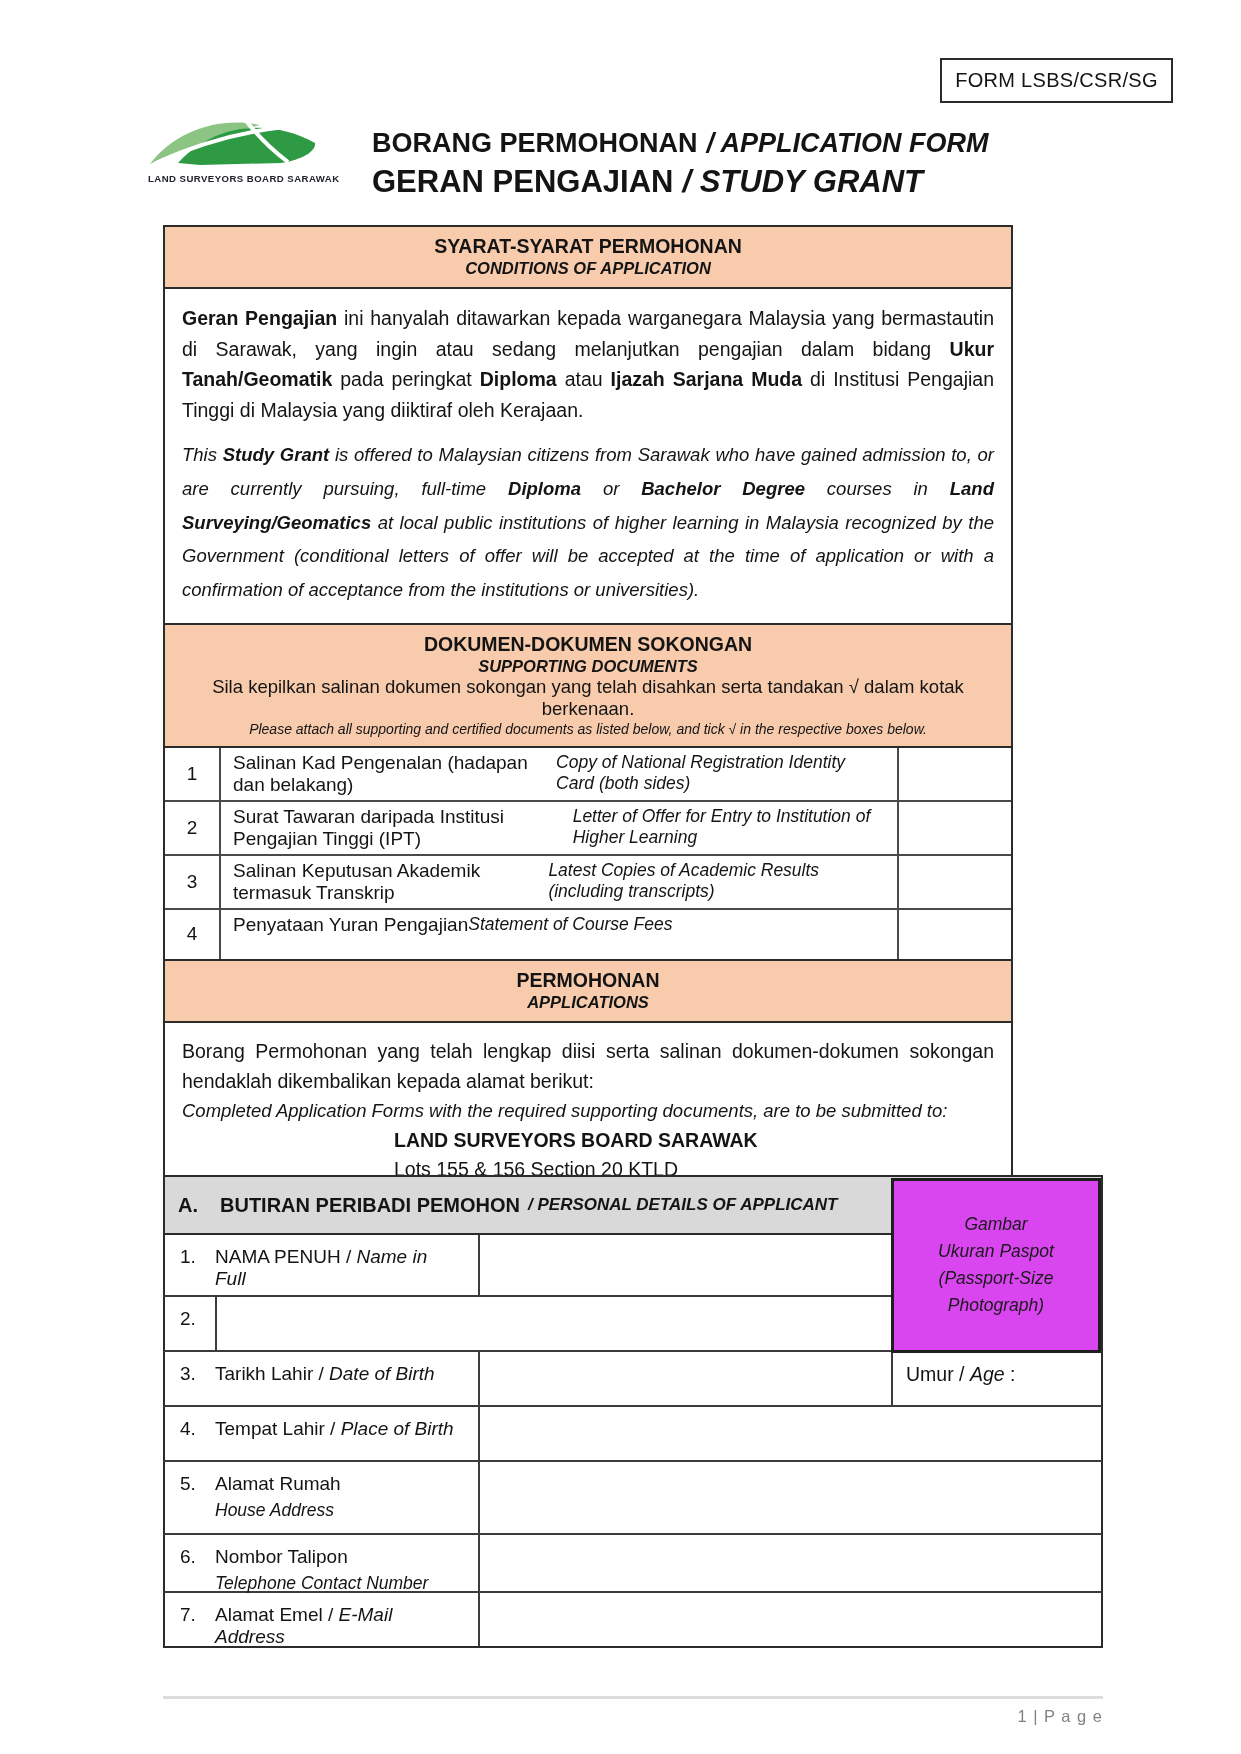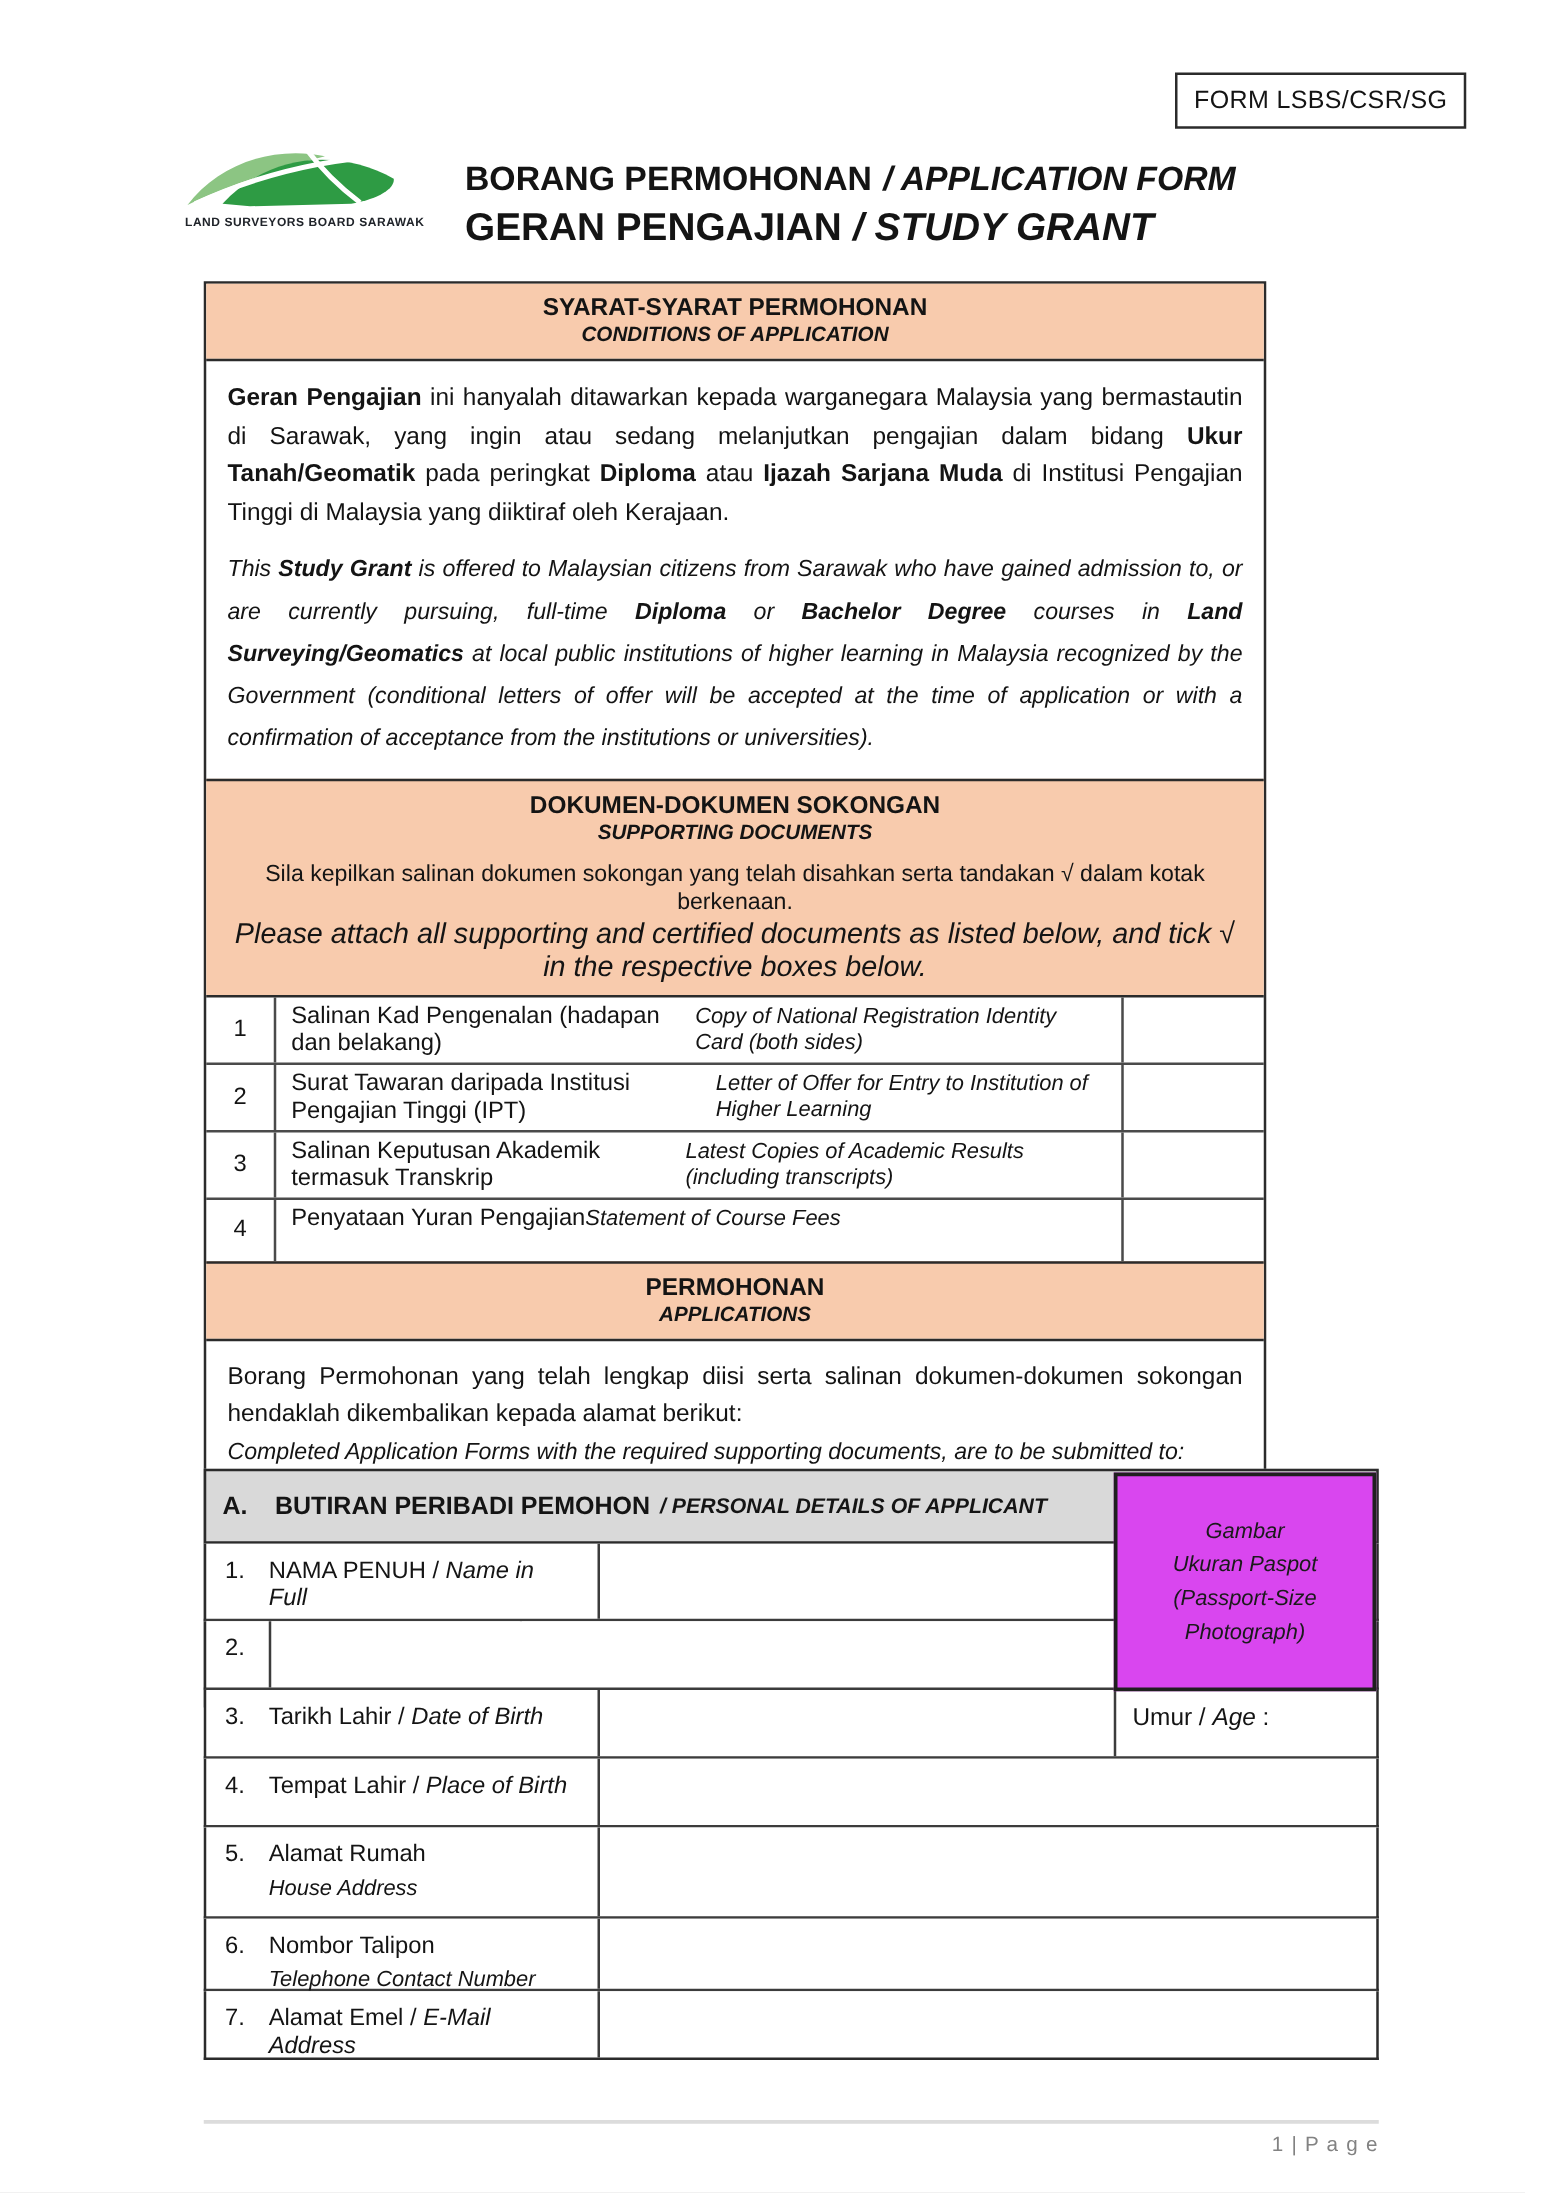--- a/index.html
+++ b/index.html
@@ -37,22 +37,22 @@
   
   .block1 {
     position: absolute; left: 163px; top: 225px; width: 850px;
     border: 2px solid #2b2b2b; background: #fff;
   }
   .sect { border-top: 2px solid #2b2b2b; }
   .sect.first { border-top: none; }
   .hdr { background: #F8CBAD; text-align: center; padding: 8px 12px 9px; }
   .hdr .h1 { font-size: 19.5px; font-weight: bold; }
   .hdr .h2 { font-size: 16.5px; font-weight: bold; font-style: italic; margin-top: 1px; }
-  .hdr .h3 { font-size: 18.5px; margin-top: 12px; }
-  .hdr .h4 { font-size: 23px; font-style: italic; margin-top: 1px; }
+  .hdr .h3 { font-size: 18.5px; margin-top: 0; }
+  .hdr .h4 { font-size: 14px; font-style: italic; margin-top: 1px; }
 
   .cond-body { padding: 14px 17px 16px; }
   .p-ms { font-size: 19.5px; line-height: 1.57; text-align: justify; }
   .p-en { font-size: 18.5px; line-height: 1.82; text-align: justify; font-style: italic; margin-top: 13px; }
 
   .doc-row { display: flex; border-top: 2px solid #4a4a4a; min-height: 51px; }
   .doc-row.dr-first { border-top: 2px solid #2b2b2b; }
   .doc-no {
     width: 56px; flex: 0 0 56px; display: flex; align-items: center; justify-content: center;
     font-size: 19px; border-right: 2px solid #4a4a4a;

